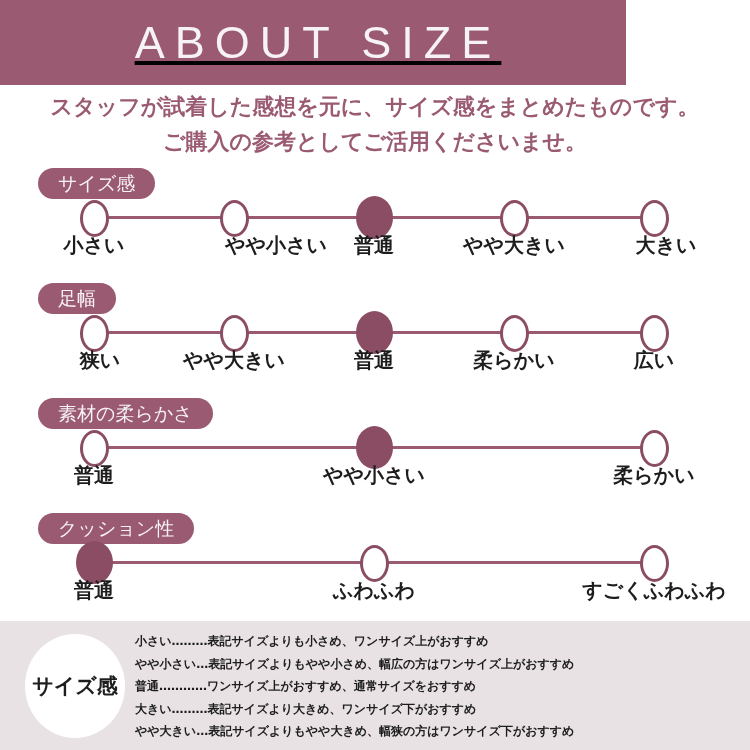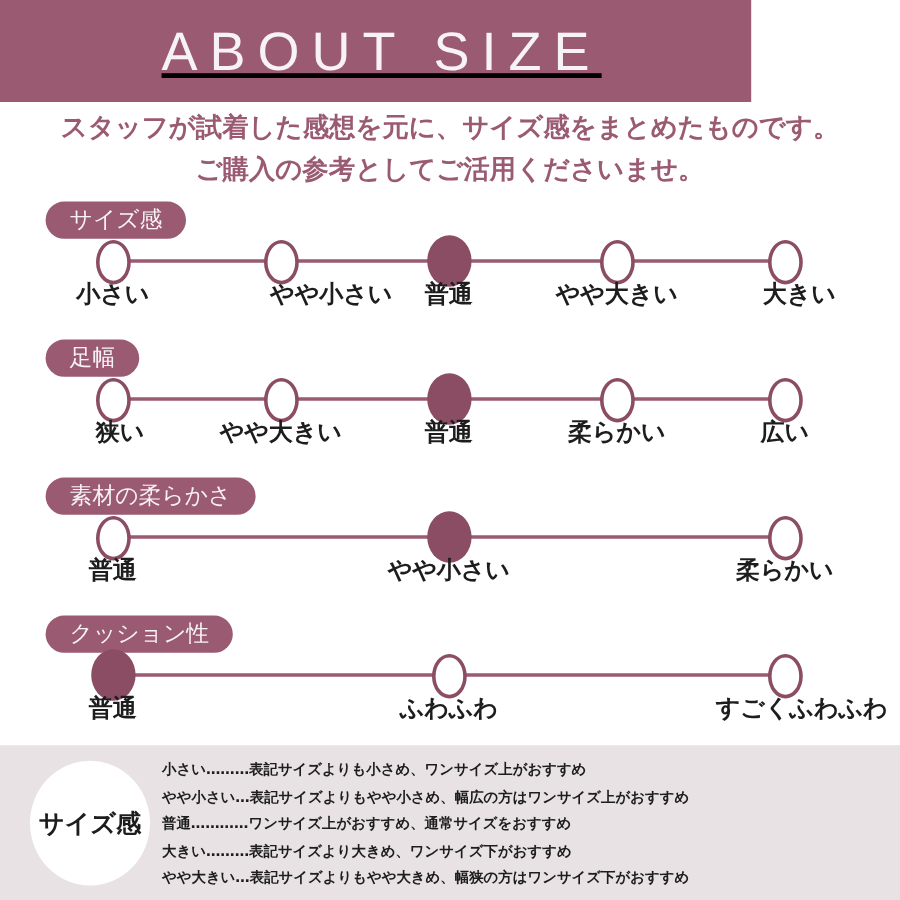--- a/index.html
+++ b/index.html
@@ -125,21 +125,21 @@
         <div class="dot-label" style="left: 654px;">柔らかい</div>
       </div>
       <div class="scale" style="top: 513px;">
         <div class="pill">クッション性</div>
         <div class="track-line" style="left: 94px; width: 560px;"></div>
         <div class="dot filled" style="left: 75.5px;"></div>
         <div class="dot-label" style="left: 94px;">普通</div>
         <div class="dot" style="left: 359.5px;"></div>
         <div class="dot-label" style="left: 374px; text-align: center;">ふわふわ</div>
         <div class="dot" style="left: 639.5px;"></div>
-        <div class="dot-label" style="left: 668px;">すごくふわふわ</div>
+        <div class="dot-label" style="left: 654px;">すごくふわふわ</div>
       </div>
     </div>
 
   <div class="legend">
     <div class="legend-circle">
       <span>サイズ感</span>
     </div>
     <div class="legend-lines" id="legend-lines">
         <div class="">小さい………表記サイズよりも小さめ、ワンサイズ上がおすすめ</div>
         <div class="">やや小さい…表記サイズよりもやや小さめ、幅広の方はワンサイズ上がおすすめ</div>

